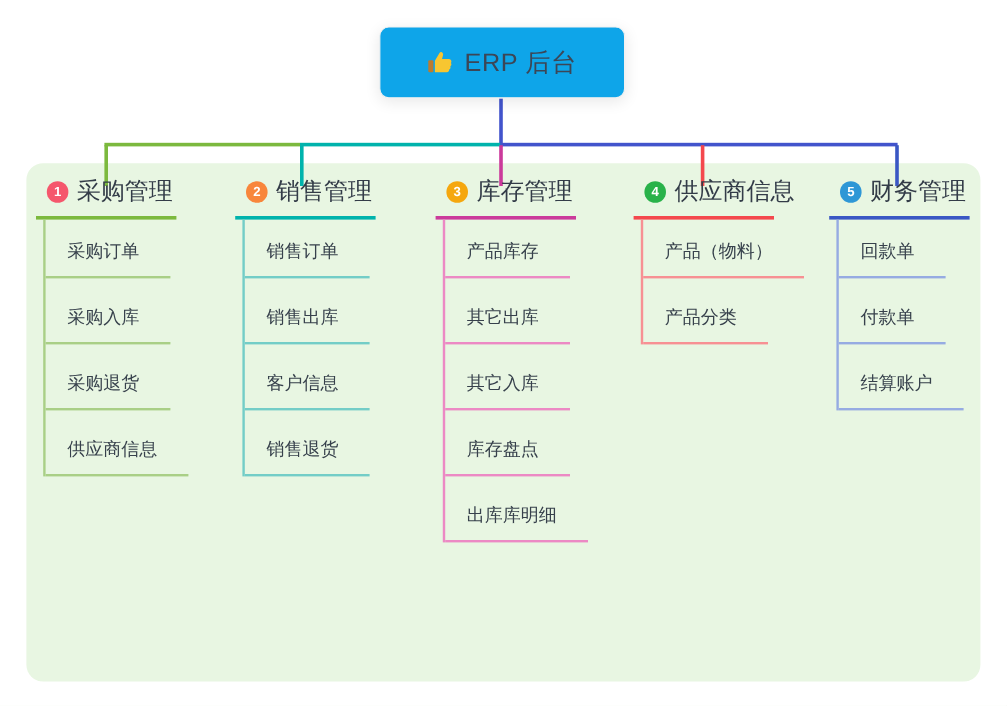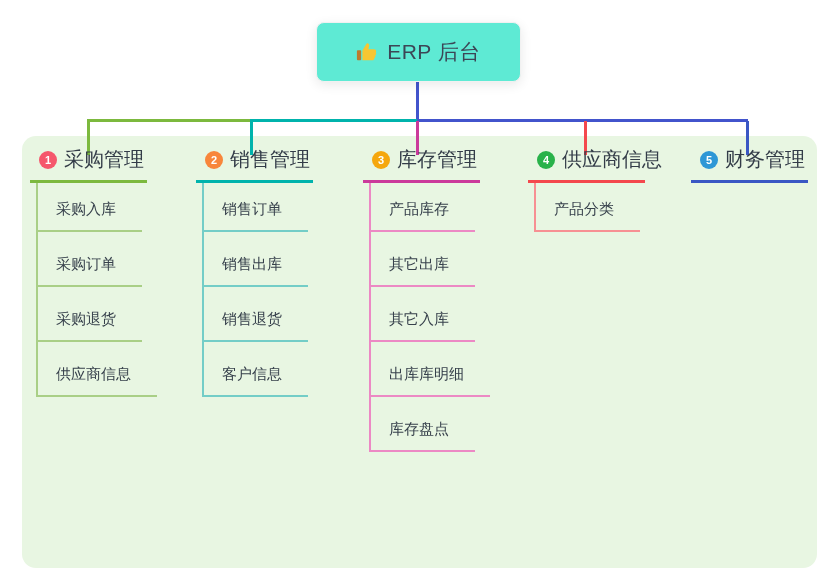--- a/index.html
+++ b/index.html
@@ -3,21 +3,21 @@
 <meta charset="utf-8">
 <style>
   * { margin:0; padding:0; box-sizing:border-box; }
   html,body { width:839px; height:588px; background:#ffffff; font-family:"Liberation Sans","DejaVu Sans",sans-serif; overflow:hidden; }
   .canvas { position:relative; width:839px; height:588px; background:#fff; }
 
   .panel { position:absolute; left:22px; top:136px; width:795px; height:432px;
            border-radius:14px; background:var(--pbg,#e8f6e2); }
 
   .root-node { position:absolute; left:316px; top:22px; width:205px; height:60px;
-               background:#5eead4; border:1px solid #f1f1f1; border-radius:8px;
+               background:#0ea5e9; border:1px solid #f1f1f1; border-radius:8px;
                box-shadow:0 3px 12px rgba(0,0,0,0.09);
                display:flex; align-items:center; justify-content:center; gap:9px;
                font-size:21px; color:#3c4656; letter-spacing:0.5px; z-index:3; }
   .root-node .ticon { display:flex; align-items:center; }
 
   .conn { position:absolute; background:var(--c,#999); z-index:1; }
 
   .branch { position:absolute; top:146px; z-index:2; }
   .bhead { display:flex; align-items:center; gap:7px; width:117px;
            padding:0 0 7px 9px; border-bottom:3px solid var(--line,#888); cursor:default; }
@@ -59,24 +59,24 @@
     <span>ERP 后台</span>
   </div>
 
   <div class="branch" style="left: 30px; --line: #7cb93e; --cline: #a9cf86; --badge: #f5576c;">
     <div class="bhead">
       <span class="badge">1</span>
       <span class="btitle">采购管理</span>
     </div>
     <div class="children">
       <div class="child">
-          <span class="clabel">采购入库</span>
+          <span class="clabel">采购订单</span>
         </div>
       <div class="child">
-          <span class="clabel">采购订单</span>
+          <span class="clabel">采购入库</span>
         </div>
       <div class="child">
           <span class="clabel">采购退货</span>
         </div>
       <div class="child">
           <span class="clabel">供应商信息</span>
         </div>
     </div>
   </div>
 
@@ -86,64 +86,78 @@
       <span class="btitle">销售管理</span>
     </div>
     <div class="children">
       <div class="child">
           <span class="clabel">销售订单</span>
         </div>
       <div class="child">
           <span class="clabel">销售出库</span>
         </div>
       <div class="child">
-          <span class="clabel">销售退货</span>
+          <span class="clabel">客户信息</span>
         </div>
       <div class="child">
-          <span class="clabel">客户信息</span>
+          <span class="clabel">销售退货</span>
         </div>
     </div>
   </div>
 
   <div class="branch" style="left: 363px; --line: #cb3a9b; --cline: #ec89c4; --badge: #f5a70e;">
     <div class="bhead">
       <span class="badge">3</span>
       <span class="btitle">库存管理</span>
     </div>
     <div class="children">
       <div class="child">
           <span class="clabel">产品库存</span>
         </div>
       <div class="child">
           <span class="clabel">其它出库</span>
         </div>
       <div class="child">
           <span class="clabel">其它入库</span>
         </div>
       <div class="child">
-          <span class="clabel">出库库明细</span>
+          <span class="clabel">库存盘点</span>
         </div>
       <div class="child">
-          <span class="clabel">库存盘点</span>
+          <span class="clabel">出库库明细</span>
         </div>
     </div>
   </div>
 
   <div class="branch" style="left: 528px; --line: #f4484d; --cline: #f79093; --badge: #29b24a;">
     <div class="bhead">
       <span class="badge">4</span>
       <span class="btitle">供应商信息</span>
     </div>
     <div class="children">
       <div class="child">
+          <span class="clabel">产品（物料）</span>
+        </div>
+      <div class="child">
           <span class="clabel">产品分类</span>
         </div>
     </div>
   </div>
 
   <div class="branch" style="left: 691px; --line: #3a57c4; --cline: #96abe2; --badge: #2e97d6;">
     <div class="bhead">
       <span class="badge">5</span>
       <span class="btitle">财务管理</span>
     </div>
+    <div class="children">
+      <div class="child">
+          <span class="clabel">回款单</span>
+        </div>
+      <div class="child">
+          <span class="clabel">付款单</span>
+        </div>
+      <div class="child">
+          <span class="clabel">结算账户</span>
+        </div>
+    </div>
   </div>
 
 </div>
 
 </body></html>

